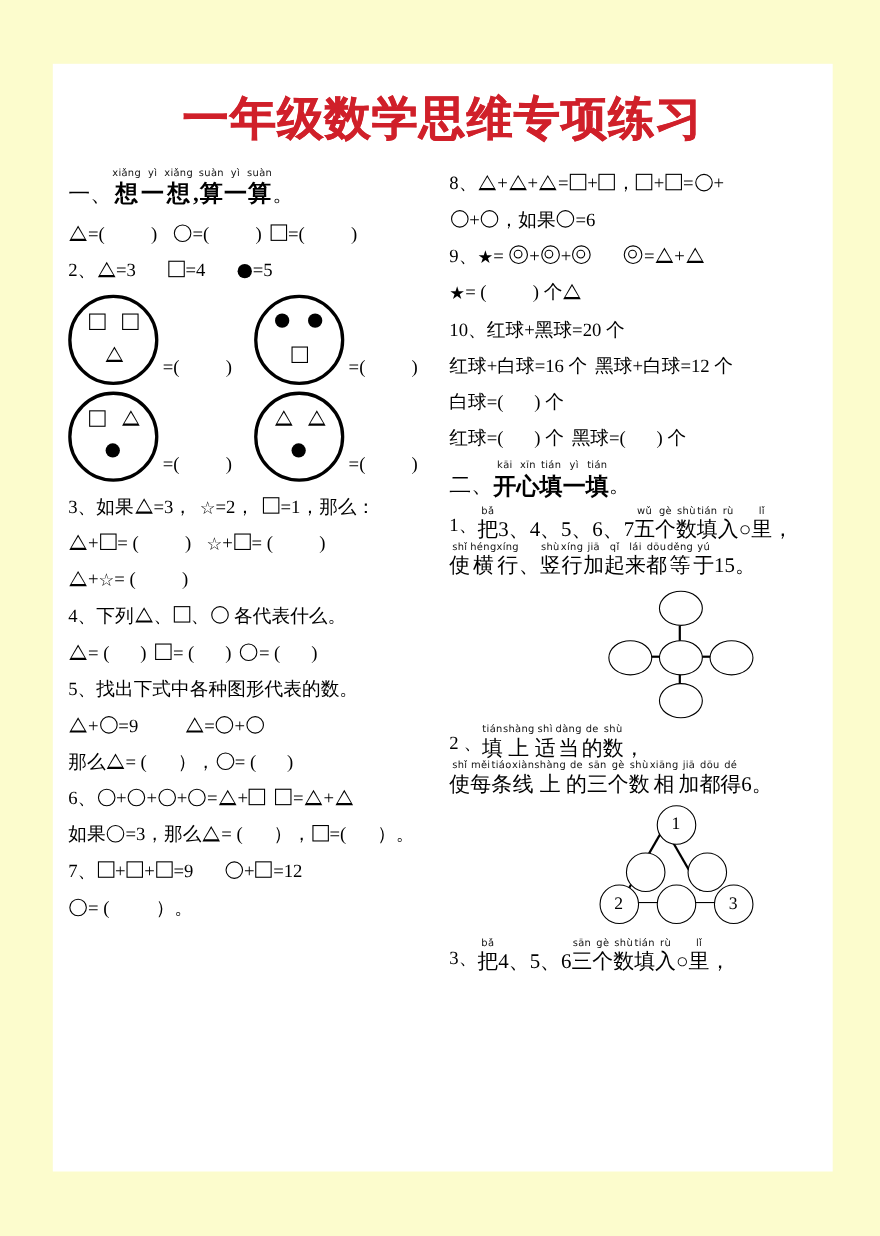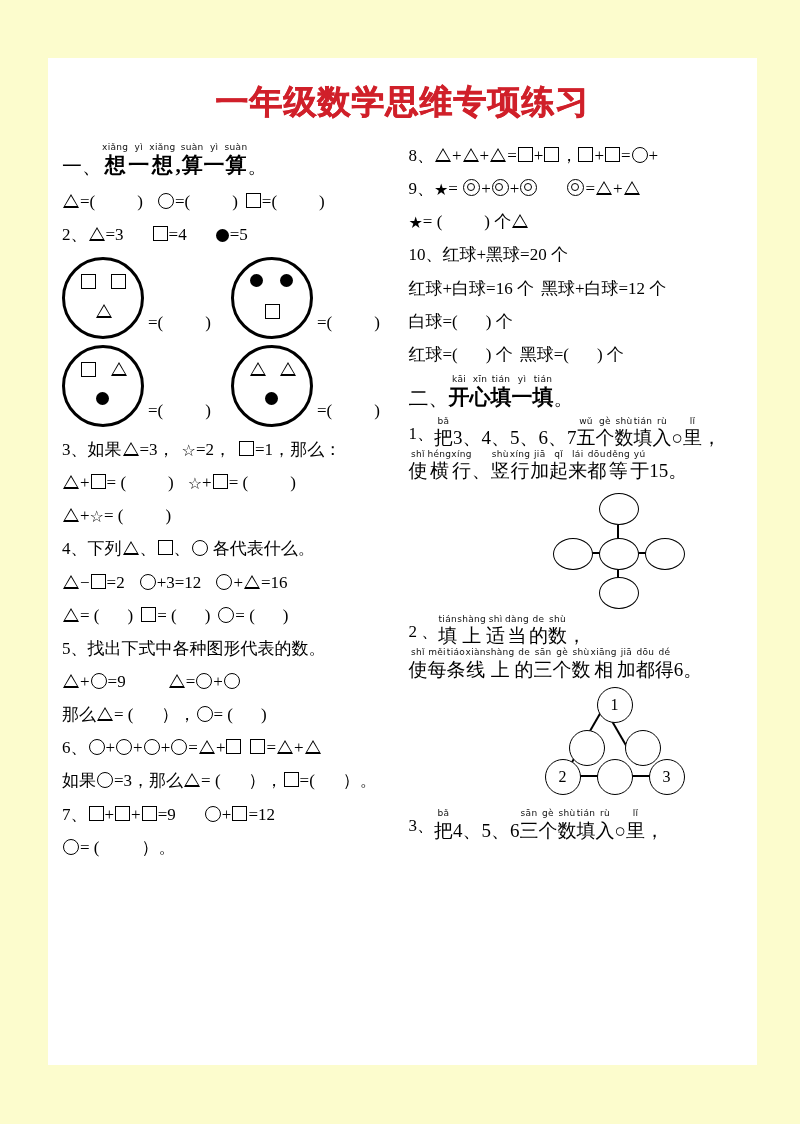--- a/index.html
+++ b/index.html
@@ -11,21 +11,21 @@
   }
   #page{
     position:absolute;left:48px;top:58px;width:709px;height:1007px;
     background:#ffffff;
   }
   .title{
     text-align:center;
     color:#d0202a;
     font-family:"Liberation Sans","DejaVu Sans",sans-serif;
     font-weight:bold;
-    font-size:33px;
+    font-size:42px;
     letter-spacing:1px;
     margin-top:22px;
     -webkit-text-stroke:0.6px #d0202a;
   }
   .cols{display:flex;margin-top:14px;}
   .col{width:50%;padding:0 4px 0 14px;box-sizing:border-box;}
   .col.right{padding-left:6px;}
 
   
   .ruby{display:inline-block;vertical-align:bottom;text-align:center;line-height:1;}
@@ -163,23 +163,20 @@
         <span class="g tri"></span><span>+</span><span class="g sq"></span><span>= (</span><span class="blank"></span><span>)</span><span class="gap"></span><span class="g star-o">☆</span><span>+</span><span class="g sq"></span><span>= (</span><span class="blank"></span><span>)</span>
       </div>
       <div class="line">
         <span class="g tri"></span><span>+</span><span class="g star-o">☆</span><span>= (</span><span class="blank"></span><span>)</span>
       </div>
 
       <div class="line">
         <span>4、</span><span>下列</span><span class="g tri"></span><span>、</span><span class="g sq"></span><span>、</span><span class="g ci"></span><span> 各代表什么。</span>
       </div>
       <div class="line">
-        <span class="g tri"></span><span>−</span><span class="g sq"></span><span>=2</span><span class="gap"></span><span class="g ci"></span><span>+3=12</span><span class="gap"></span><span class="g ci"></span><span>+</span><span class="g tri"></span><span>=16</span>
-      </div>
-      <div class="line">
         <span class="g tri"></span><span>= (</span><span class="blank s"></span><span>)</span><span class="gap-s"></span><span class="g sq"></span><span>= (</span><span class="blank s"></span><span>)</span><span class="gap-s"></span><span class="g ci"></span><span>= (</span><span class="blank s"></span><span>)</span>
       </div>
 
       <div class="line">
         <span>5、</span><span>找出下式中各种图形代表的数。</span>
       </div>
       <div class="line">
         <span class="g tri"></span><span>+</span><span class="g ci"></span><span>=9</span><span class="gap"></span><span class="gap"></span><span class="gap"></span><span class="g tri"></span><span>=</span><span class="g ci"></span><span>+</span><span class="g ci"></span>
       </div>
       <div class="line">
@@ -199,20 +196,23 @@
       <div class="line">
         <span class="g ci"></span><span>= (</span><span class="blank"></span><span>）。</span>
       </div>
 
     </div>
 
     <div class="col right">
 
       <div class="line">
         <span>8、</span><span class="g tri"></span>+<span class="g tri"></span>+<span class="g tri"></span><span>=</span><span class="g sq"></span>+<span class="g sq"></span><span>，</span><span class="g sq"></span>+<span class="g sq"></span><span>=</span><span class="g ci"></span>+
+      </div>
+      <div class="line">
+        <span class="g ci"></span>+<span class="g ci"></span><span>，如果</span><span class="g ci"></span><span>=6</span>
       </div>
 
       <div class="line">
         <span>9、</span><span class="g star">★</span><span>=</span> <span class="g dci"></span>+<span class="g dci"></span>+<span class="g dci"></span><span class="gap"></span><span class="gap"></span><span class="g dci"></span><span>=</span><span class="g tri"></span>+<span class="g tri"></span>
       </div>
       <div class="line">
         <span class="g star">★</span><span>= (</span><span class="blank"></span><span>) 个</span><span class="g tri"></span>
       </div>
 
       <div class="line">

